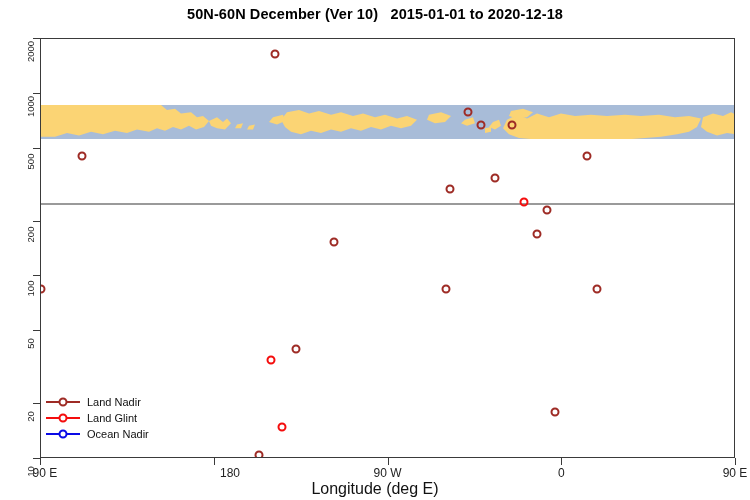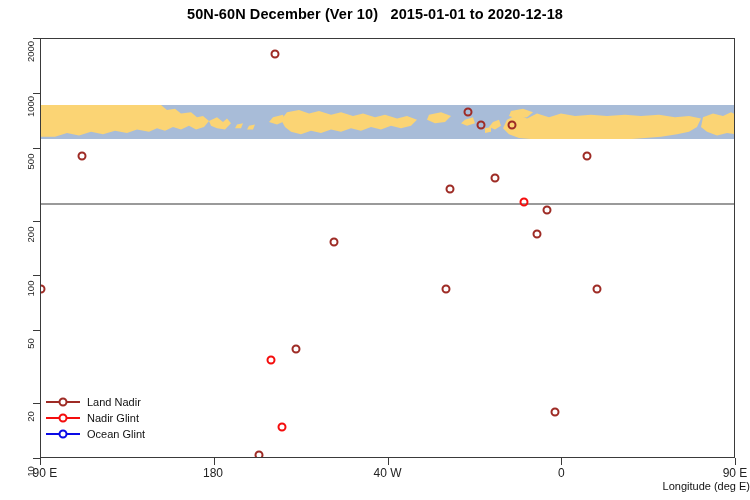--- a/index.html
+++ b/index.html
@@ -98,22 +98,22 @@
     font-size: 12px;
     color: #222;
     white-space: nowrap;
     transform: translateX(-50%);
   }
   #x-axis-title {
     position: absolute;
     left: 0;
     top: 480px;
     width: 750px;
-    text-align: right;
-    font-size: 11px;
+    text-align: center;
+    font-size: 16px;
     color: #111;
   }
   #legend {
     position: absolute;
     left: 46px;
     top: 396px;
     font-size: 11px;
     color: #111;
   }
   .legend-row {
@@ -174,23 +174,23 @@
       <div class="ytick-label" style="left: 0px; top: 140.892px; width: 30px;">500</div>
       <div class="ytick-mark" style="top: 92.9461px;"></div>
       <div class="ytick-label" style="left: 0px; top: 85.9461px; width: 30px;">1000</div>
       <div class="ytick-mark" style="top: 38px;"></div>
       <div class="ytick-label" style="left: 0px; top: 31px; width: 30px;">2000</div>
     </div>
   <div id="x-ticks">
       <div class="xtick-mark" style="left: 40px;"></div>
       <div class="xtick-label" style="left: 40px; transform: translateX(-30%);">90 E</div>
       <div class="xtick-mark" style="left: 213.75px;"></div>
-      <div class="xtick-label" style="left: 213px;">180</div>
+      <div class="xtick-label" style="left: 230px;">180</div>
       <div class="xtick-mark" style="left: 387.5px;"></div>
-      <div class="xtick-label" style="left: 387.5px;">40 W</div>
+      <div class="xtick-label" style="left: 387.5px;">90 W</div>
       <div class="xtick-mark" style="left: 561.25px;"></div>
       <div class="xtick-label" style="left: 561.25px;">0</div>
       <div class="xtick-mark" style="left: 735px;"></div>
       <div class="xtick-label" style="left: 735px;">90 E</div>
     </div>
 
   <div id="plot-area">
 
     <div id="map-strip" style="top: 65.9855px; height: 34.2185px;">
       <svg width="695" height="34.218475275866695" viewBox="0 0 695 28" preserveAspectRatio="none">
@@ -251,24 +251,24 @@
           <span class="lseg" style="background: rgb(158, 43, 37);"></span>
           <span class="lmark" style="border-color: rgb(158, 43, 37);"></span>
         </span>
         <span class="legend-label">Land Nadir</span>
       </div>
       <div class="legend-row">
         <span class="legend-sym">
           <span class="lseg" style="background: rgb(244, 13, 13);"></span>
           <span class="lmark" style="border-color: rgb(244, 13, 13);"></span>
         </span>
-        <span class="legend-label">Nadir Glint</span>
+        <span class="legend-label">Land Glint</span>
       </div>
       <div class="legend-row">
         <span class="legend-sym">
           <span class="lseg" style="background: rgb(10, 10, 230);"></span>
           <span class="lmark" style="border-color: rgb(10, 10, 230);"></span>
         </span>
-        <span class="legend-label">Ocean Glint</span>
+        <span class="legend-label">Ocean Nadir</span>
       </div>
     </div>
 
 </div>
 
 </body></html>

